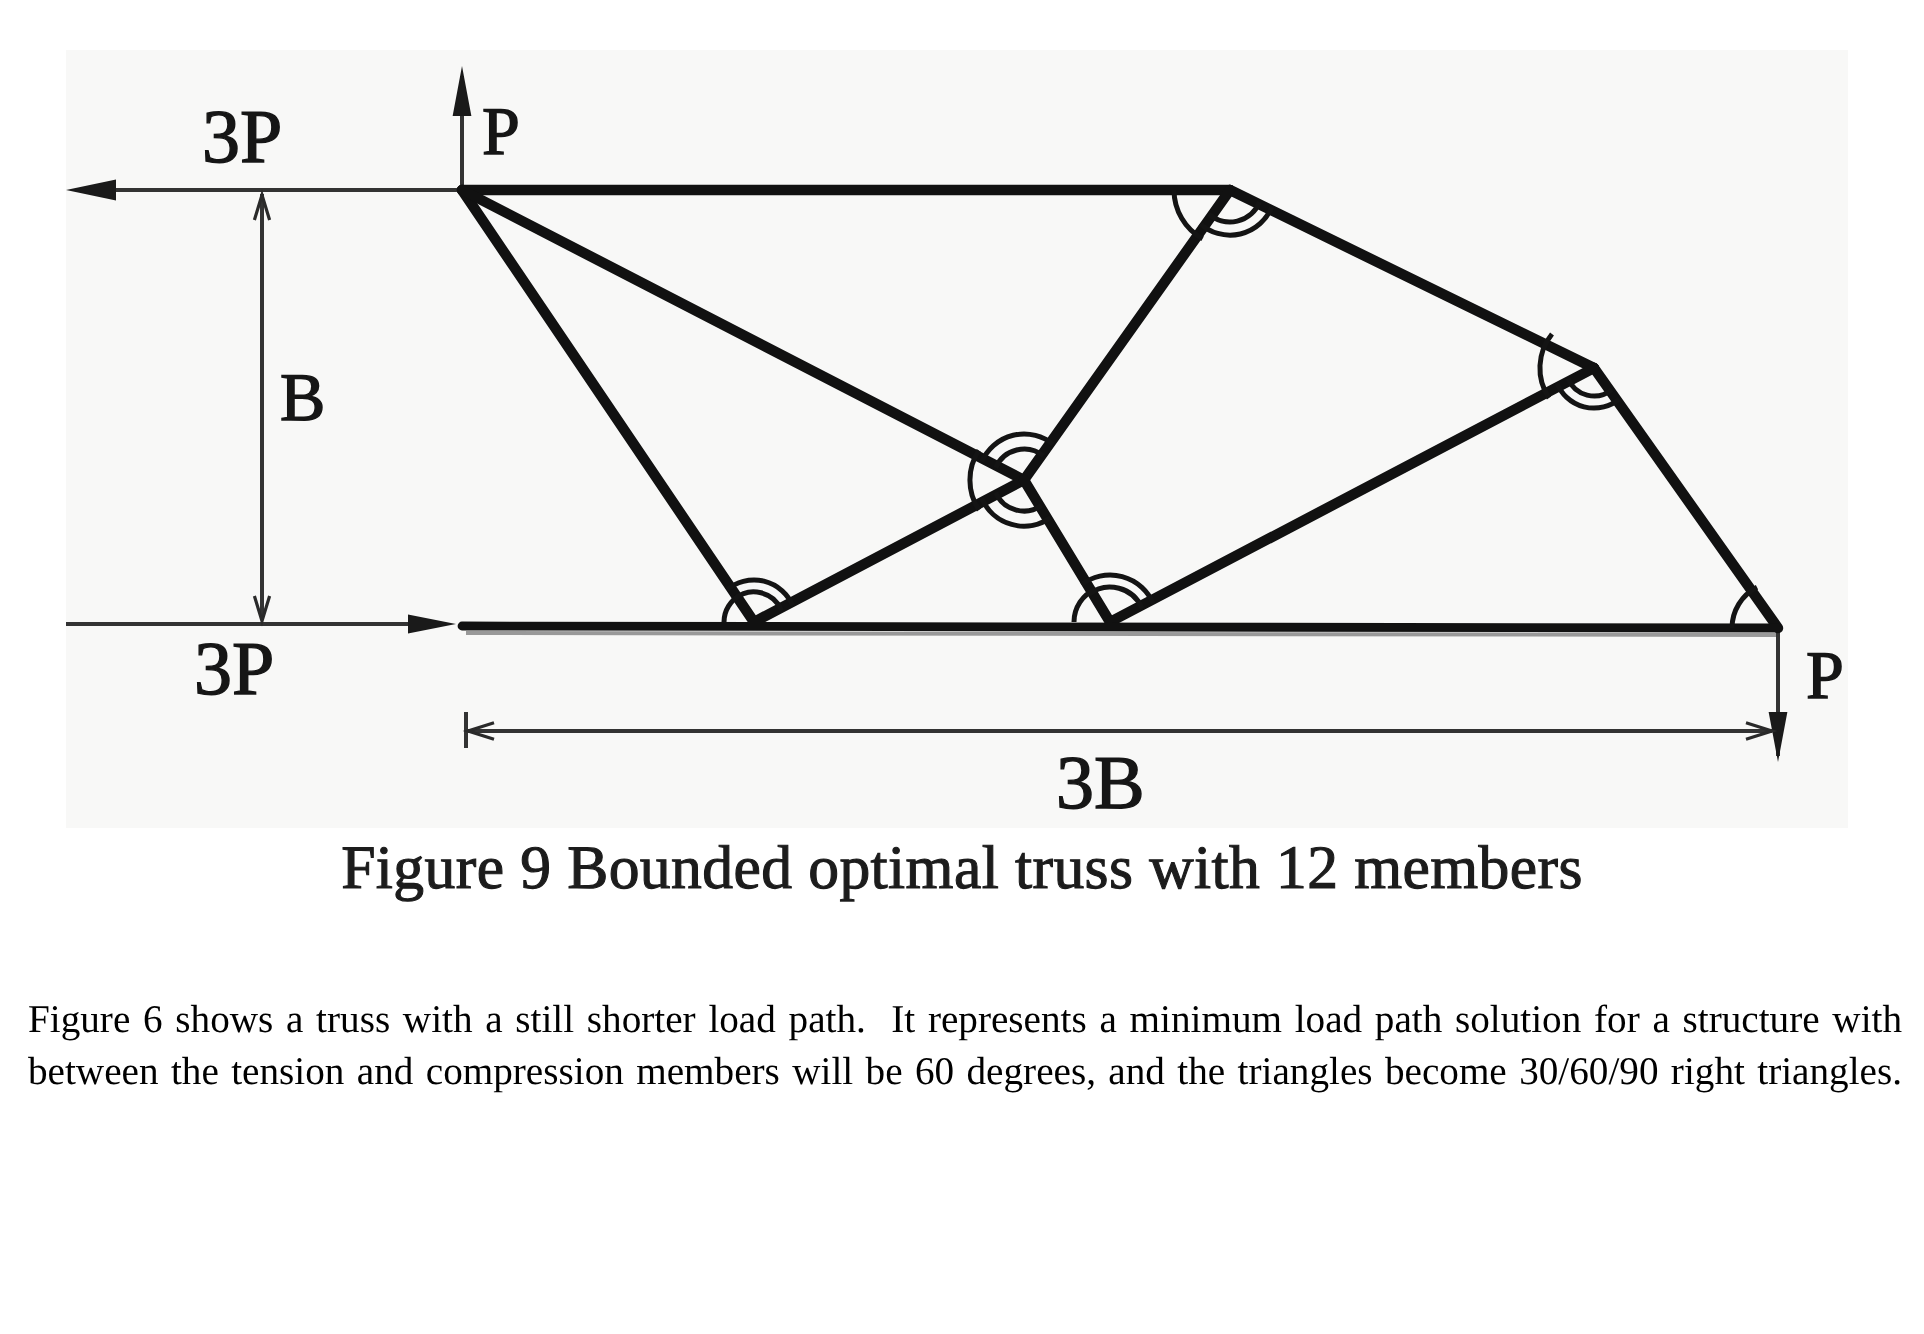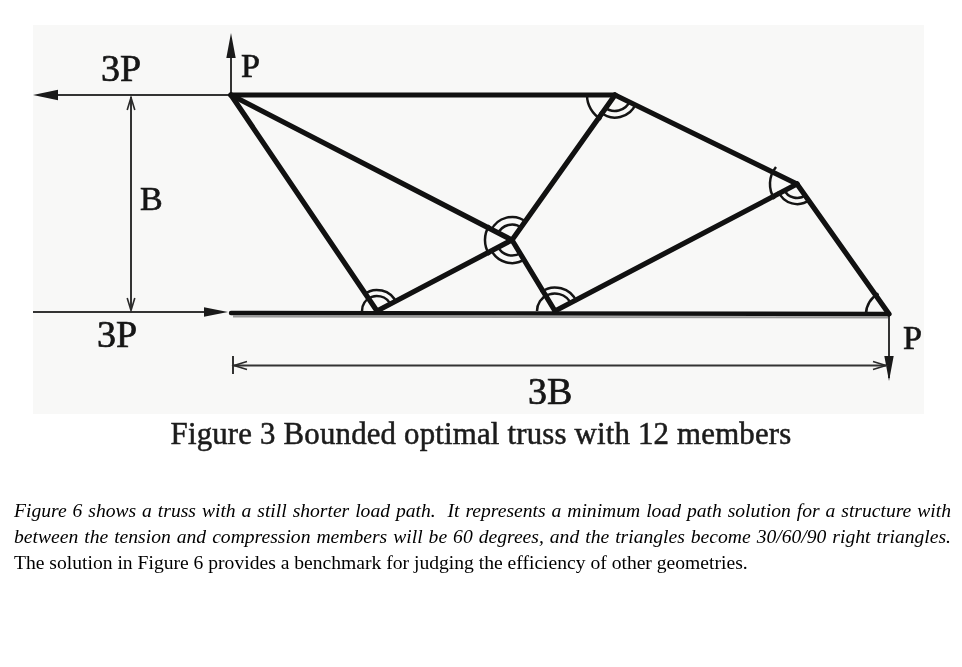--- a/index.html
+++ b/index.html
@@ -2,21 +2,21 @@
 <html><head>
 <meta charset="utf-8">
 <style>
   html,body{margin:0;padding:0;background:#ffffff;}
   body{width:962px;height:667px;position:relative;font-family:"Liberation Serif",serif;overflow:hidden;}
   .fig{position:absolute;top:0;left:0;}
   .caption{position:absolute;top:416.5px;left:0;width:962px;text-align:center;
            font-size:30.8px;color:#1c1c1c;letter-spacing:0.2px;-webkit-text-stroke:0.55px #1c1c1c;}
   .para{position:absolute;left:14px;top:498px;width:937px;font-size:19.6px;
         line-height:26px;color:#000;}
-  .jl{text-align:justify;text-align-last:justify;height:26px;font-style:italic;}
+  .jl{text-align:justify;text-align-last:justify;height:26px;}
   .ll{text-align:left;height:26px;}
 </style>
 </head>
 <body>
 <svg class="fig" width="962" height="470" viewBox="0 0 962 470">
   <rect x="33" y="25" width="891" height="389" fill="#f8f8f7"></rect>
 
   <line x1="233" y1="316.5" x2="889" y2="317.5" stroke="#999" stroke-width="2"></line>
 
   <g stroke="#333" stroke-width="2" fill="none">
@@ -79,18 +79,17 @@
 
   <g fill="#161616" stroke="#161616" stroke-width="0.7" font-family="'Liberation Serif',serif">
     <text x="101" y="81" font-size="38">3P</text>
     <text x="241" y="77" font-size="34">P</text>
     <text x="140" y="210" font-size="34">B</text>
     <text x="97" y="347" font-size="38">3P</text>
     <text x="528" y="404" font-size="38">3B</text>
     <text x="903" y="349" font-size="34">P</text>
   </g>
 </svg>
-<div class="caption">Figure 3 Bounded optimal truss with 12 members</div>
+<div class="caption">Figure 9 Bounded optimal truss with 12 members</div>
 <div class="para">
   <div class="jl">Figure 6 shows a truss with a still shorter load path.&nbsp; It represents a minimum load path solution for a structure with</div>
   <div class="jl">between the tension and compression members will be 60 degrees, and the triangles become 30/60/90 right triangles.</div>
-  <div class="ll">The solution in Figure 6 provides a benchmark for judging the efficiency of other geometries.</div>
 </div>
 
 </body></html>

